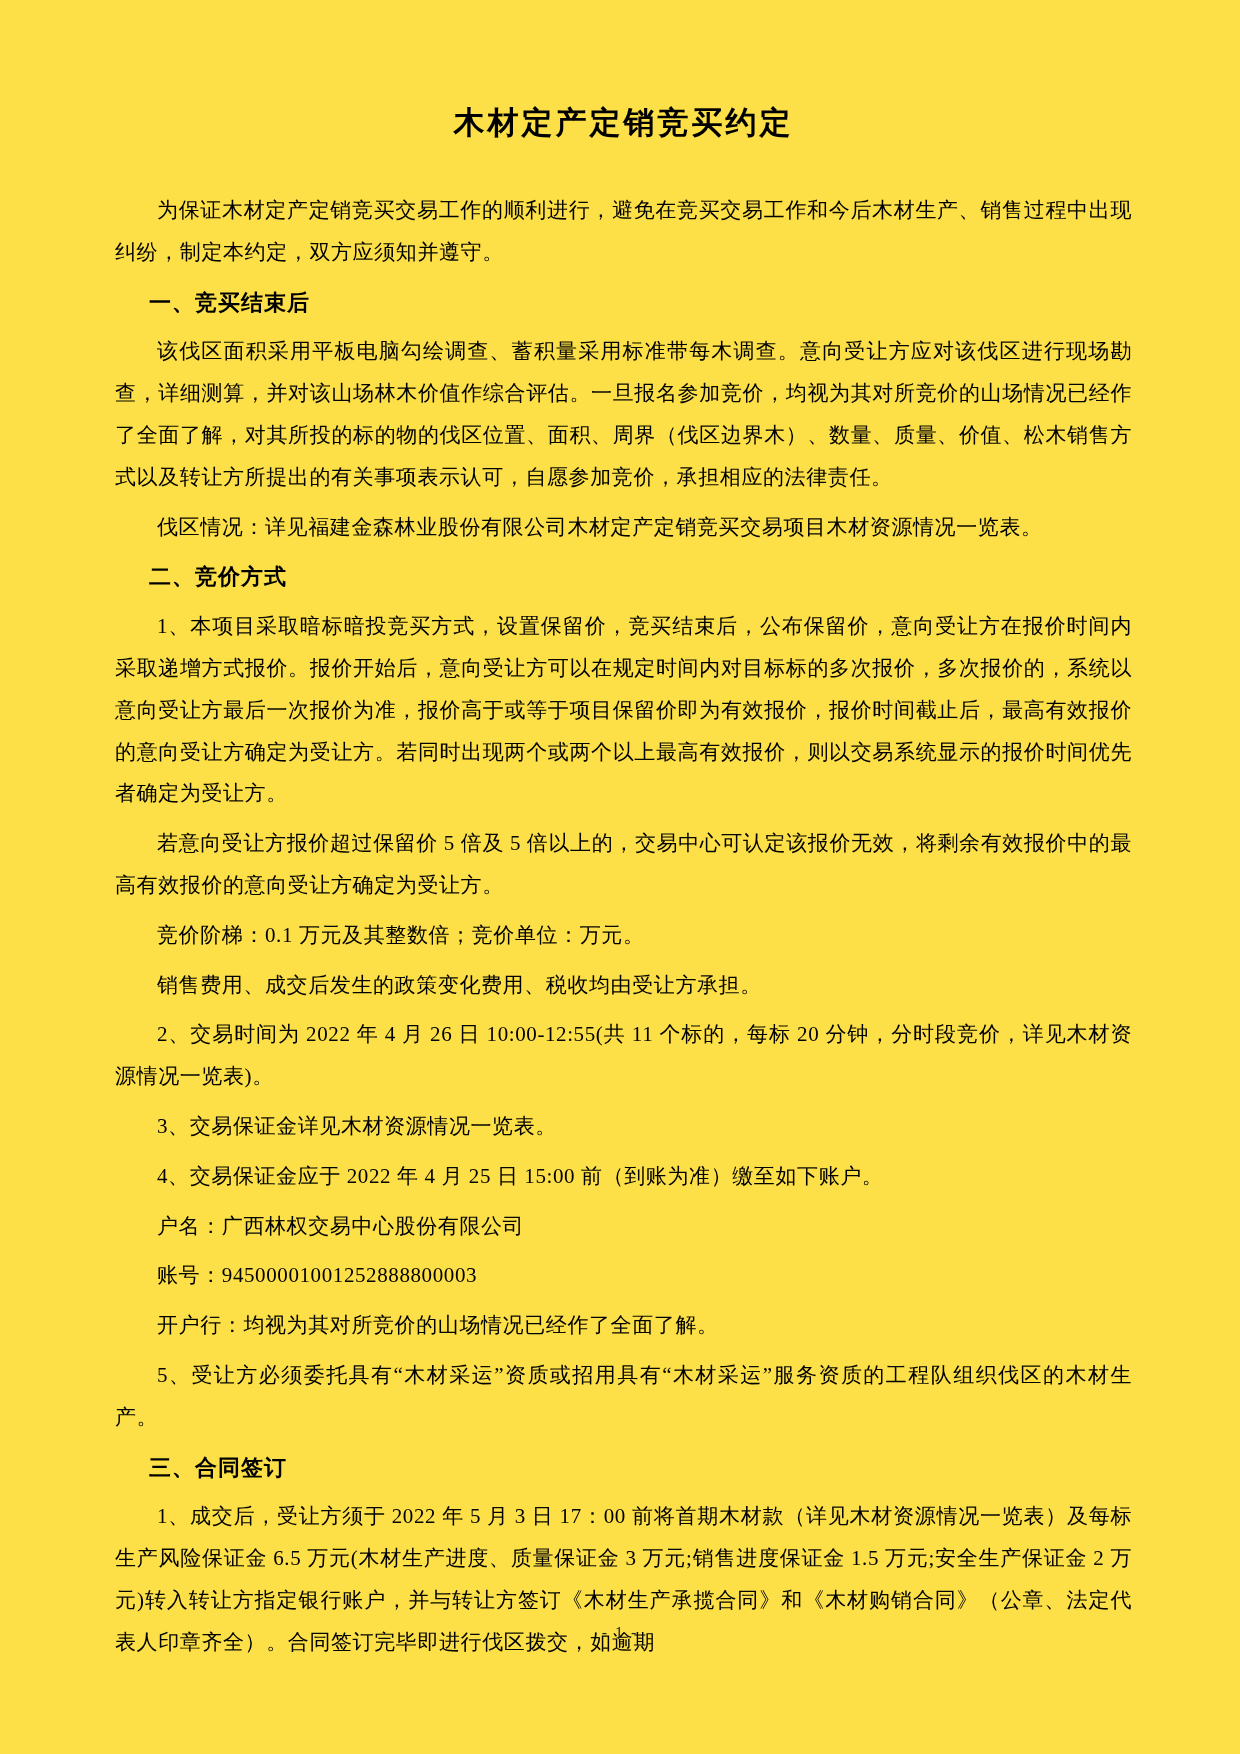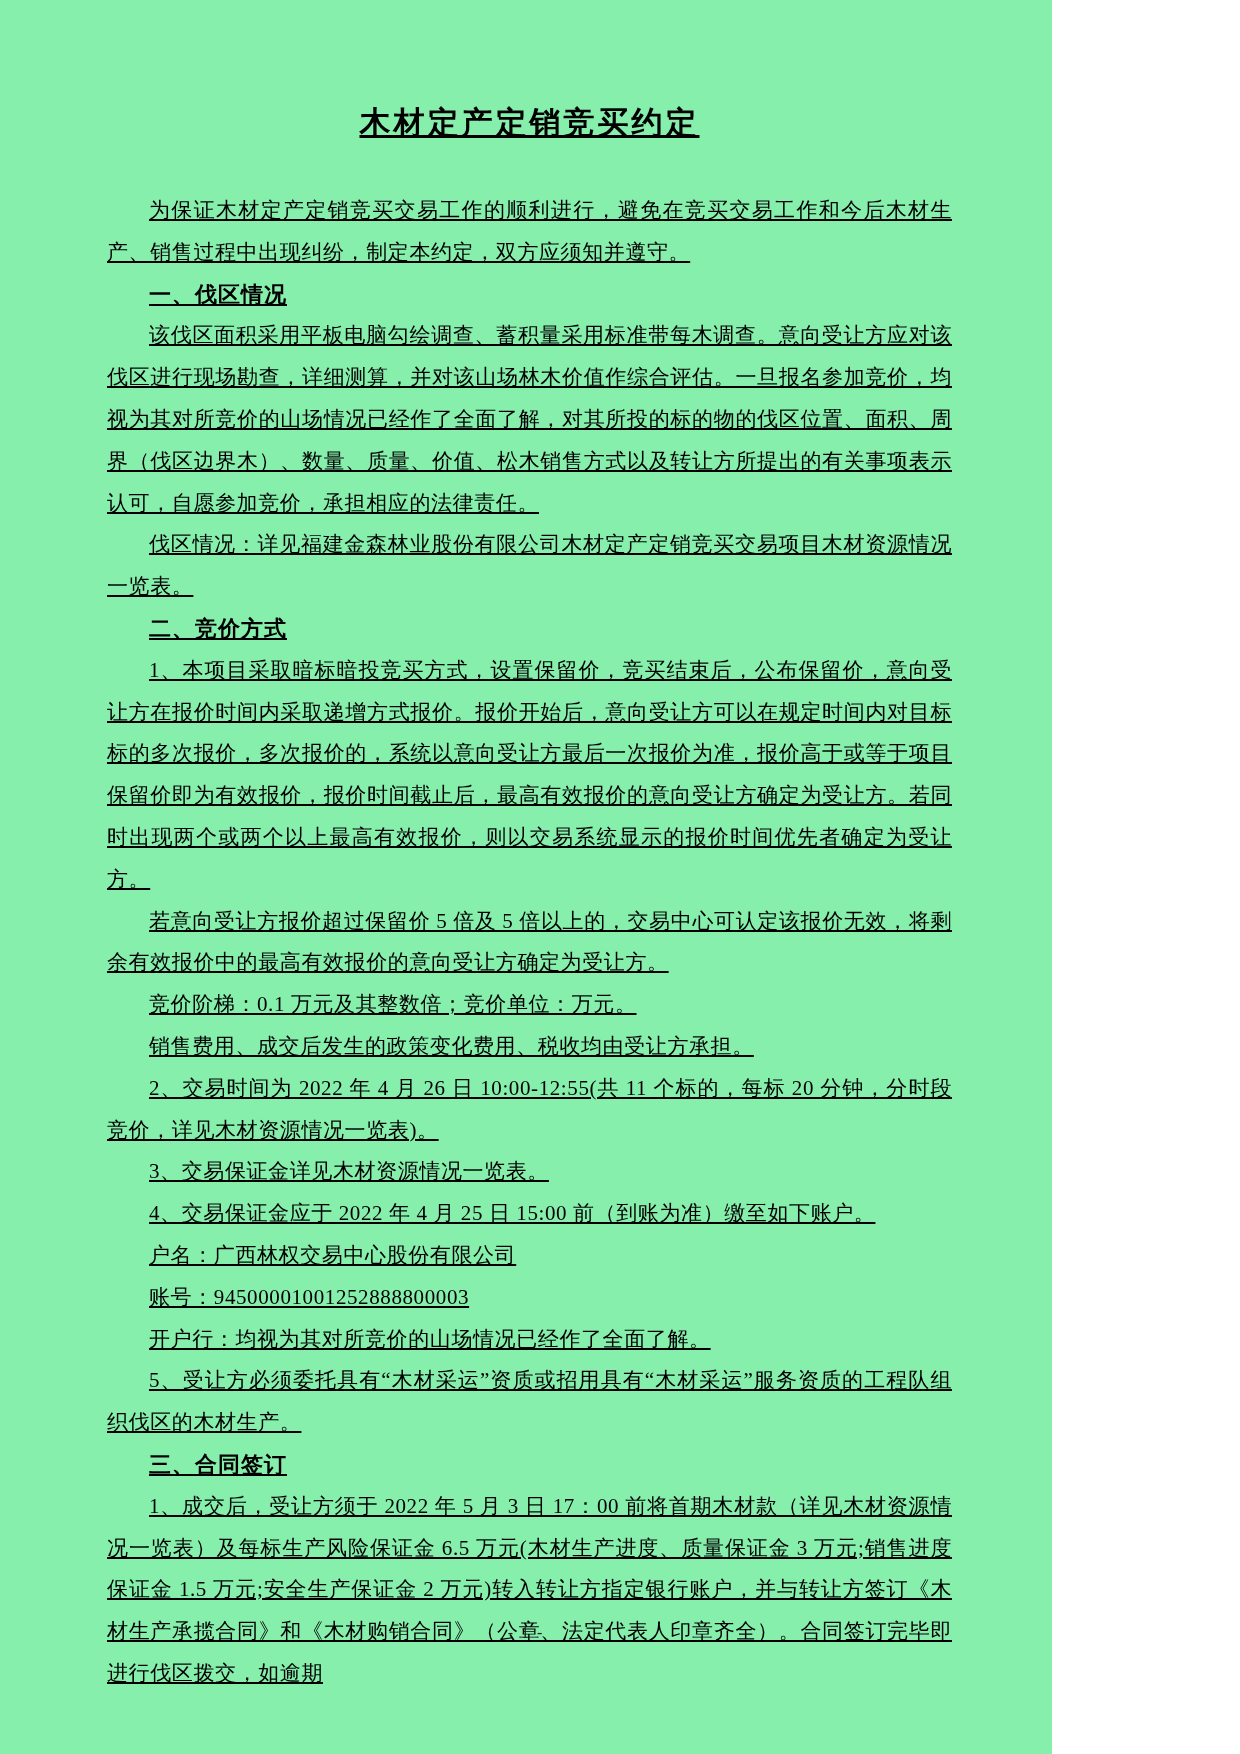--- a/index.html
+++ b/index.html
@@ -2,26 +2,25 @@
 <html><head>
 <meta charset="utf-8">
 <style>
   html, body {
     margin: 0;
     padding: 0;
     background: #ffffff;
   }
   .page {
     position: relative;
-    width: 1052px;
+    width: 1240px;
     height: 1754px;
-    background: #86efac;
+    background: #fde047;
     overflow: hidden;
     color: #000000;
-    text-decoration: underline;
   }
   .content {
     padding: 98px 100px 0 107px; 
   }
   .doc-title {
     font-family: "Liberation Sans", "DejaVu Sans", sans-serif;
     font-weight: bold;
     font-size: 31px;
     line-height: 50px;
     letter-spacing: 3px;
@@ -30,21 +29,21 @@
   }
   .body-p {
     font-family: "Liberation Serif", "DejaVu Serif", serif;
     font-size: 21px;
     line-height: 41.8px;
     letter-spacing: 0.6px;
     text-align: justify;
     text-justify: inter-character;
     text-align-last: left;
     text-indent: 42px;
-    margin: 0;
+    margin: 8px;
   }
   .section-h {
     font-family: "Liberation Sans", "DejaVu Sans", sans-serif;
     font-weight: bold;
     font-size: 22px;
     line-height: 41.8px;
     letter-spacing: 1px;
     text-indent: 42px;
     margin: 0;
   }
@@ -63,21 +62,21 @@
 </head>
 <body>
 
 <div class="page">
   <div class="content">
 
     <h1 class="doc-title">木材定产定销竞买约定</h1>
 
     <p class="body-p">为保证木材定产定销竞买交易工作的顺利进行，避免在竞买交易工作和今后木材生产、销售过程中出现纠纷，制定本约定，双方应须知并遵守。</p>
 
-    <h2 class="section-h">一、伐区情况</h2>
+    <h2 class="section-h">一、竞买结束后</h2>
     <p class="body-p">该伐区面积采用平板电脑勾绘调查、蓄积量采用标准带每木调查。意向受让方应对该伐区进行现场勘查，详细测算，并对该山场林木价值作综合评估。一旦报名参加竞价，均视为其对所竞价的山场情况已经作了全面了解，对其所投的标的物的伐区位置、面积、周界（伐区边界木）、数量、质量、价值、松木销售方式以及转让方所提出的有关事项表示认可，自愿参加竞价，承担相应的法律责任。</p>
     <p class="body-p">伐区情况：详见福建金森林业股份有限公司木材定产定销竞买交易项目木材资源情况一览表。</p>
 
     <h2 class="section-h">二、竞价方式</h2>
     <p class="body-p">1、本项目采取暗标暗投竞买方式，设置保留价，竞买结束后，公布保留价，意向受让方在报价时间内采取递增方式报价。报价开始后，意向受让方可以在规定时间内对目标标的多次报价，多次报价的，系统以意向受让方最后一次报价为准，报价高于或等于项目保留价即为有效报价，报价时间截止后，最高有效报价的意向受让方确定为受让方。若同时出现两个或两个以上最高有效报价，则以交易系统显示的报价时间优先者确定为受让方。</p>
     <p class="body-p">若意向受让方报价超过保留价 5 倍及 5 倍以上的，交易中心可认定该报价无效，将剩余有效报价中的最高有效报价的意向受让方确定为受让方。</p>
     <p class="body-p">竞价阶梯：0.1 万元及其整数倍；竞价单位：万元。</p>
     <p class="body-p">销售费用、成交后发生的政策变化费用、税收均由受让方承担。</p>
     <p class="body-p">2、交易时间为 2022 年 4 月 26 日 10:00-12:55(共 11 个标的，每标 20 分钟，分时段竞价，详见木材资源情况一览表)。</p>
     <p class="body-p">3、交易保证金详见木材资源情况一览表。</p>

